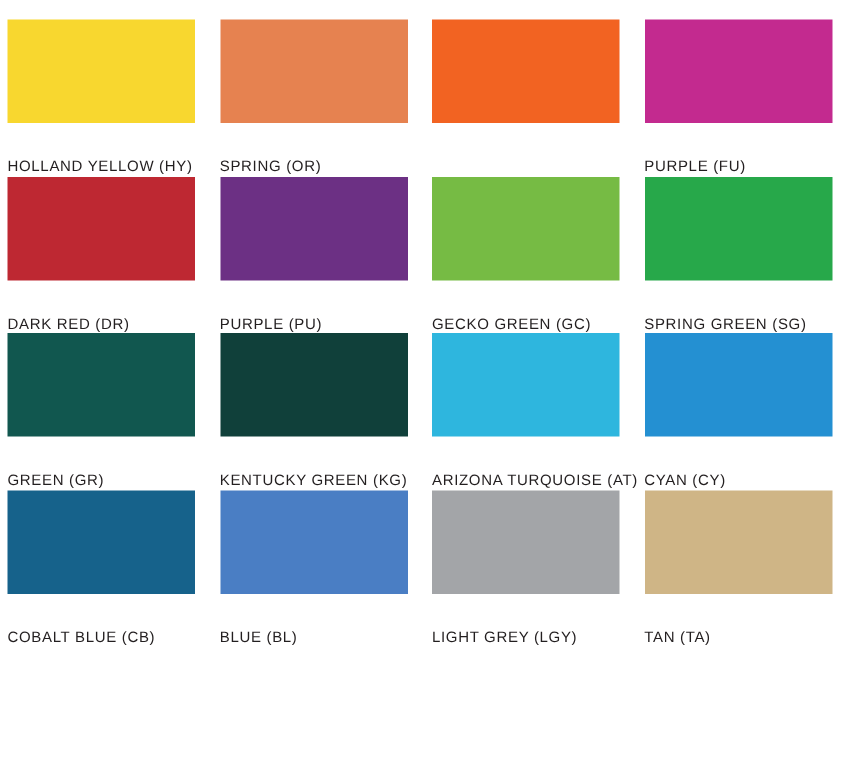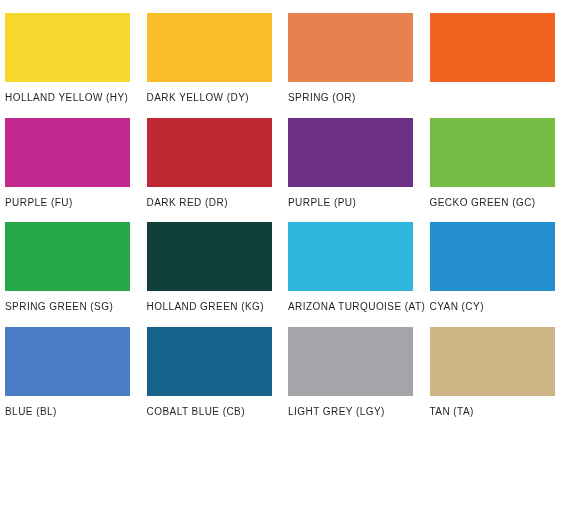--- a/index.html
+++ b/index.html
@@ -31,40 +31,36 @@
     box-sizing: border-box;
     padding: 13px 0 0 5px;
   }
   .swatch-chip {
     width: 125px;
     height: 69px;
     display: block;
   }
   .swatch-label {
     display: block;
-    margin-top: 10px;
+    margin-top: 24px;
     font-size: 10px;
     line-height: 12px;
     letter-spacing: 0.45px;
     color: #231f20;
     white-space: nowrap;
     font-family: "Liberation Sans", sans-serif;
   }
 </style>
 </head>
 <body>
 
 <div id="palette-grid">
     <div class="swatch-cell">
       <span class="swatch-chip" style="background-color: rgb(248, 215, 47);"></span>
       <span class="swatch-label">HOLLAND YELLOW (HY)</span>
-    </div>
-    <div class="swatch-cell">
-      <span class="swatch-chip" style="background-color: rgb(249, 191, 43);"></span>
-      <span class="swatch-label">DARK YELLOW (DY)</span>
     </div>
     <div class="swatch-cell">
       <span class="swatch-chip" style="background-color: rgb(230, 130, 80);"></span>
       <span class="swatch-label">SPRING (OR)</span>
     </div>
     <div class="swatch-cell">
       <span class="swatch-chip" style="background-color: rgb(242, 99, 34);"></span>
     </div>
     <div class="swatch-cell">
       <span class="swatch-chip" style="background-color: rgb(195, 42, 143);"></span>
@@ -80,38 +76,42 @@
     </div>
     <div class="swatch-cell">
       <span class="swatch-chip" style="background-color: rgb(118, 187, 68);"></span>
       <span class="swatch-label">GECKO GREEN (GC)</span>
     </div>
     <div class="swatch-cell">
       <span class="swatch-chip" style="background-color: rgb(39, 168, 74);"></span>
       <span class="swatch-label">SPRING GREEN (SG)</span>
     </div>
     <div class="swatch-cell">
+      <span class="swatch-chip" style="background-color: rgb(17, 87, 79);"></span>
+      <span class="swatch-label">GREEN (GR)</span>
+    </div>
+    <div class="swatch-cell">
       <span class="swatch-chip" style="background-color: rgb(16, 64, 58);"></span>
-      <span class="swatch-label">HOLLAND GREEN (KG)</span>
+      <span class="swatch-label">KENTUCKY GREEN (KG)</span>
     </div>
     <div class="swatch-cell">
       <span class="swatch-chip" style="background-color: rgb(46, 182, 222);"></span>
       <span class="swatch-label">ARIZONA TURQUOISE (AT)</span>
     </div>
     <div class="swatch-cell">
       <span class="swatch-chip" style="background-color: rgb(36, 144, 210);"></span>
       <span class="swatch-label">CYAN (CY)</span>
     </div>
     <div class="swatch-cell">
+      <span class="swatch-chip" style="background-color: rgb(22, 98, 139);"></span>
+      <span class="swatch-label">COBALT BLUE (CB)</span>
+    </div>
+    <div class="swatch-cell">
       <span class="swatch-chip" style="background-color: rgb(74, 126, 196);"></span>
       <span class="swatch-label">BLUE (BL)</span>
-    </div>
-    <div class="swatch-cell">
-      <span class="swatch-chip" style="background-color: rgb(22, 98, 139);"></span>
-      <span class="swatch-label">COBALT BLUE (CB)</span>
     </div>
     <div class="swatch-cell">
       <span class="swatch-chip" style="background-color: rgb(163, 165, 168);"></span>
       <span class="swatch-label">LIGHT GREY (LGY)</span>
     </div>
     <div class="swatch-cell">
       <span class="swatch-chip" style="background-color: rgb(207, 181, 134);"></span>
       <span class="swatch-label">TAN (TA)</span>
     </div>
     <div class="swatch-cell is-empty"></div>

